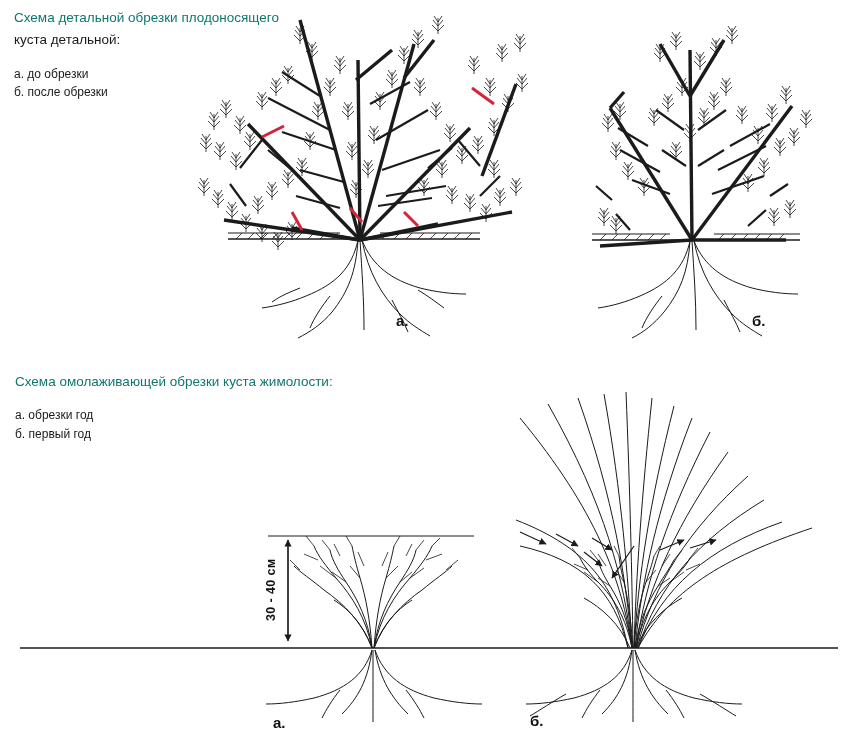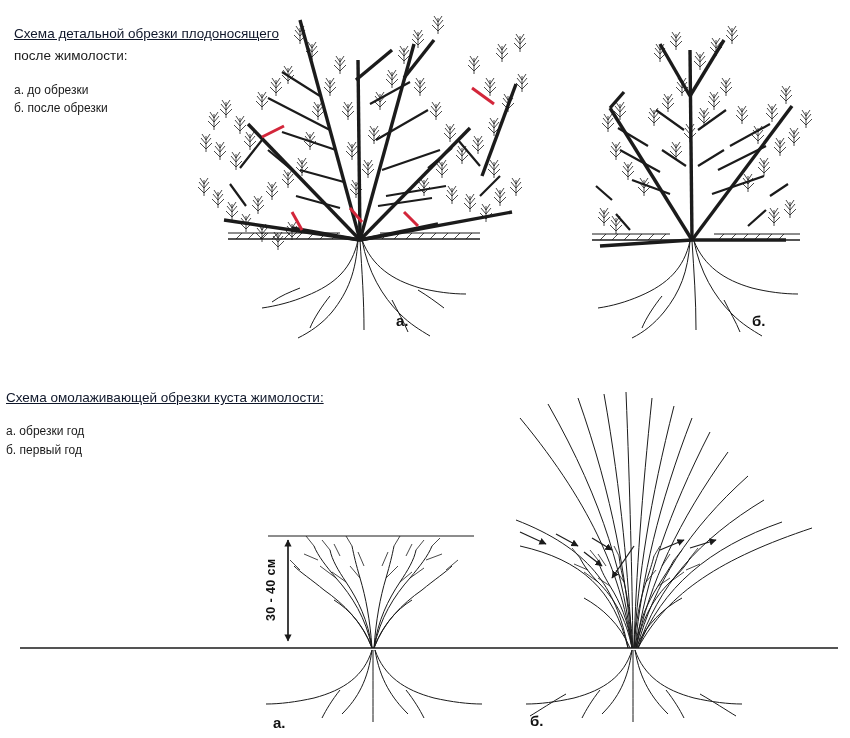--- a/index.html
+++ b/index.html
@@ -25,29 +25,28 @@
   .caption-block {
     position: absolute;
     line-height: 1.5;
   }
   #caption-top {
     left: 14px;
     top: 8px;
     width: 340px;
   }
   #caption-bottom {
-    left: 6px;
+    left: 15px;
     top: 372px;
     width: 430px;
   }
   .caption-title {
     font-size: 13.5px;
-    color: #0f172a;
-    margin: 16px 0 2px 0;
-    text-decoration: underline;
+    color: #0f766e;
+    margin: 0 0 2px 0;
   }
   .caption-title-line2 {
     font-size: 13.5px;
     margin: 0 0 14px 0;
   }
   .caption-item {
     font-size: 12px;
     margin: 0;
     line-height: 1.55;
   }
@@ -102,21 +101,21 @@
   .ground { stroke: #1b1b1b; stroke-width: 1.4; }
   .arrowline { stroke: #1b1b1b; stroke-width: 1.2; fill: none; }
 </style>
 </head>
 <body>
 
 <div class="page">
 
   <div class="caption-block" id="caption-top">
     <div class="caption-title">Схема детальной обрезки плодоносящего</div>
-    <div class="caption-title-line2">после жимолости:</div>
+    <div class="caption-title-line2">куста детальной:</div>
     <div class="caption-item">а. до обрезки</div>
     <div class="caption-item">б. после обрезки</div>
   </div>
 
   <div class="caption-block" id="caption-bottom">
     <div class="caption-title">Схема омолаживающей обрезки куста жимолости:</div>
     <div class="caption-gap"></div>
     <div class="caption-item">а. обрезки год</div>
     <div class="caption-item">б. первый год</div>
   </div>

